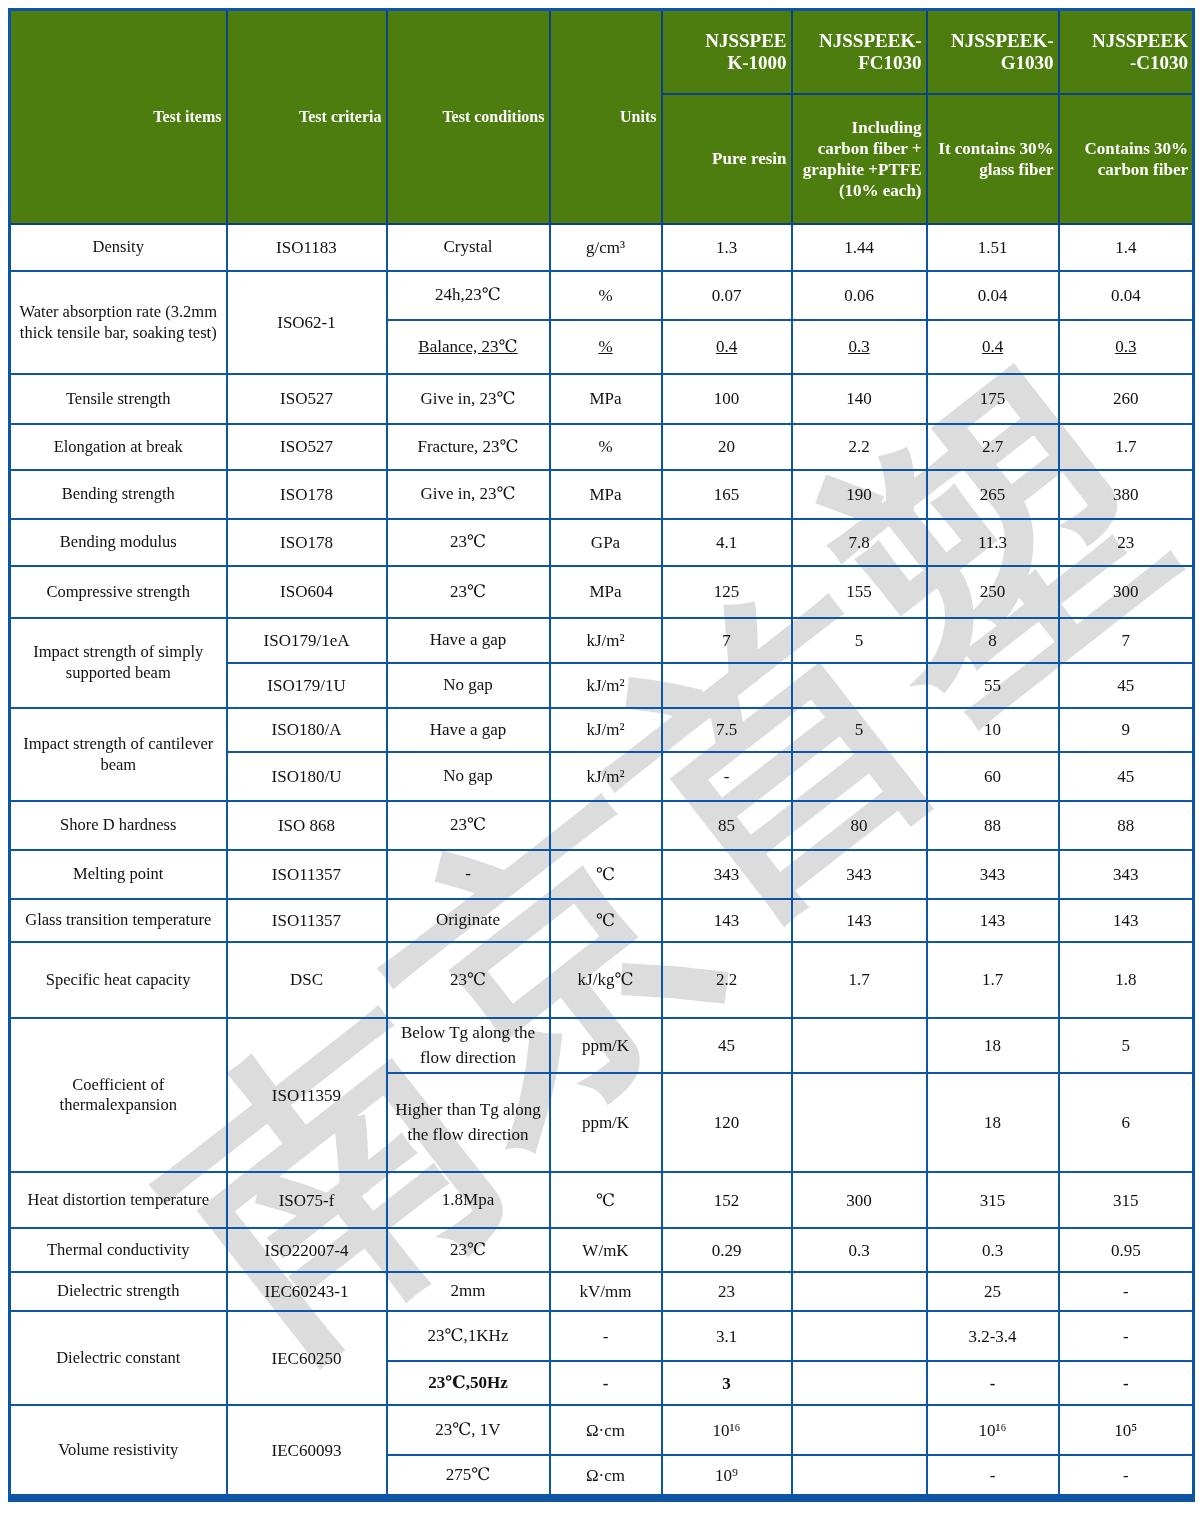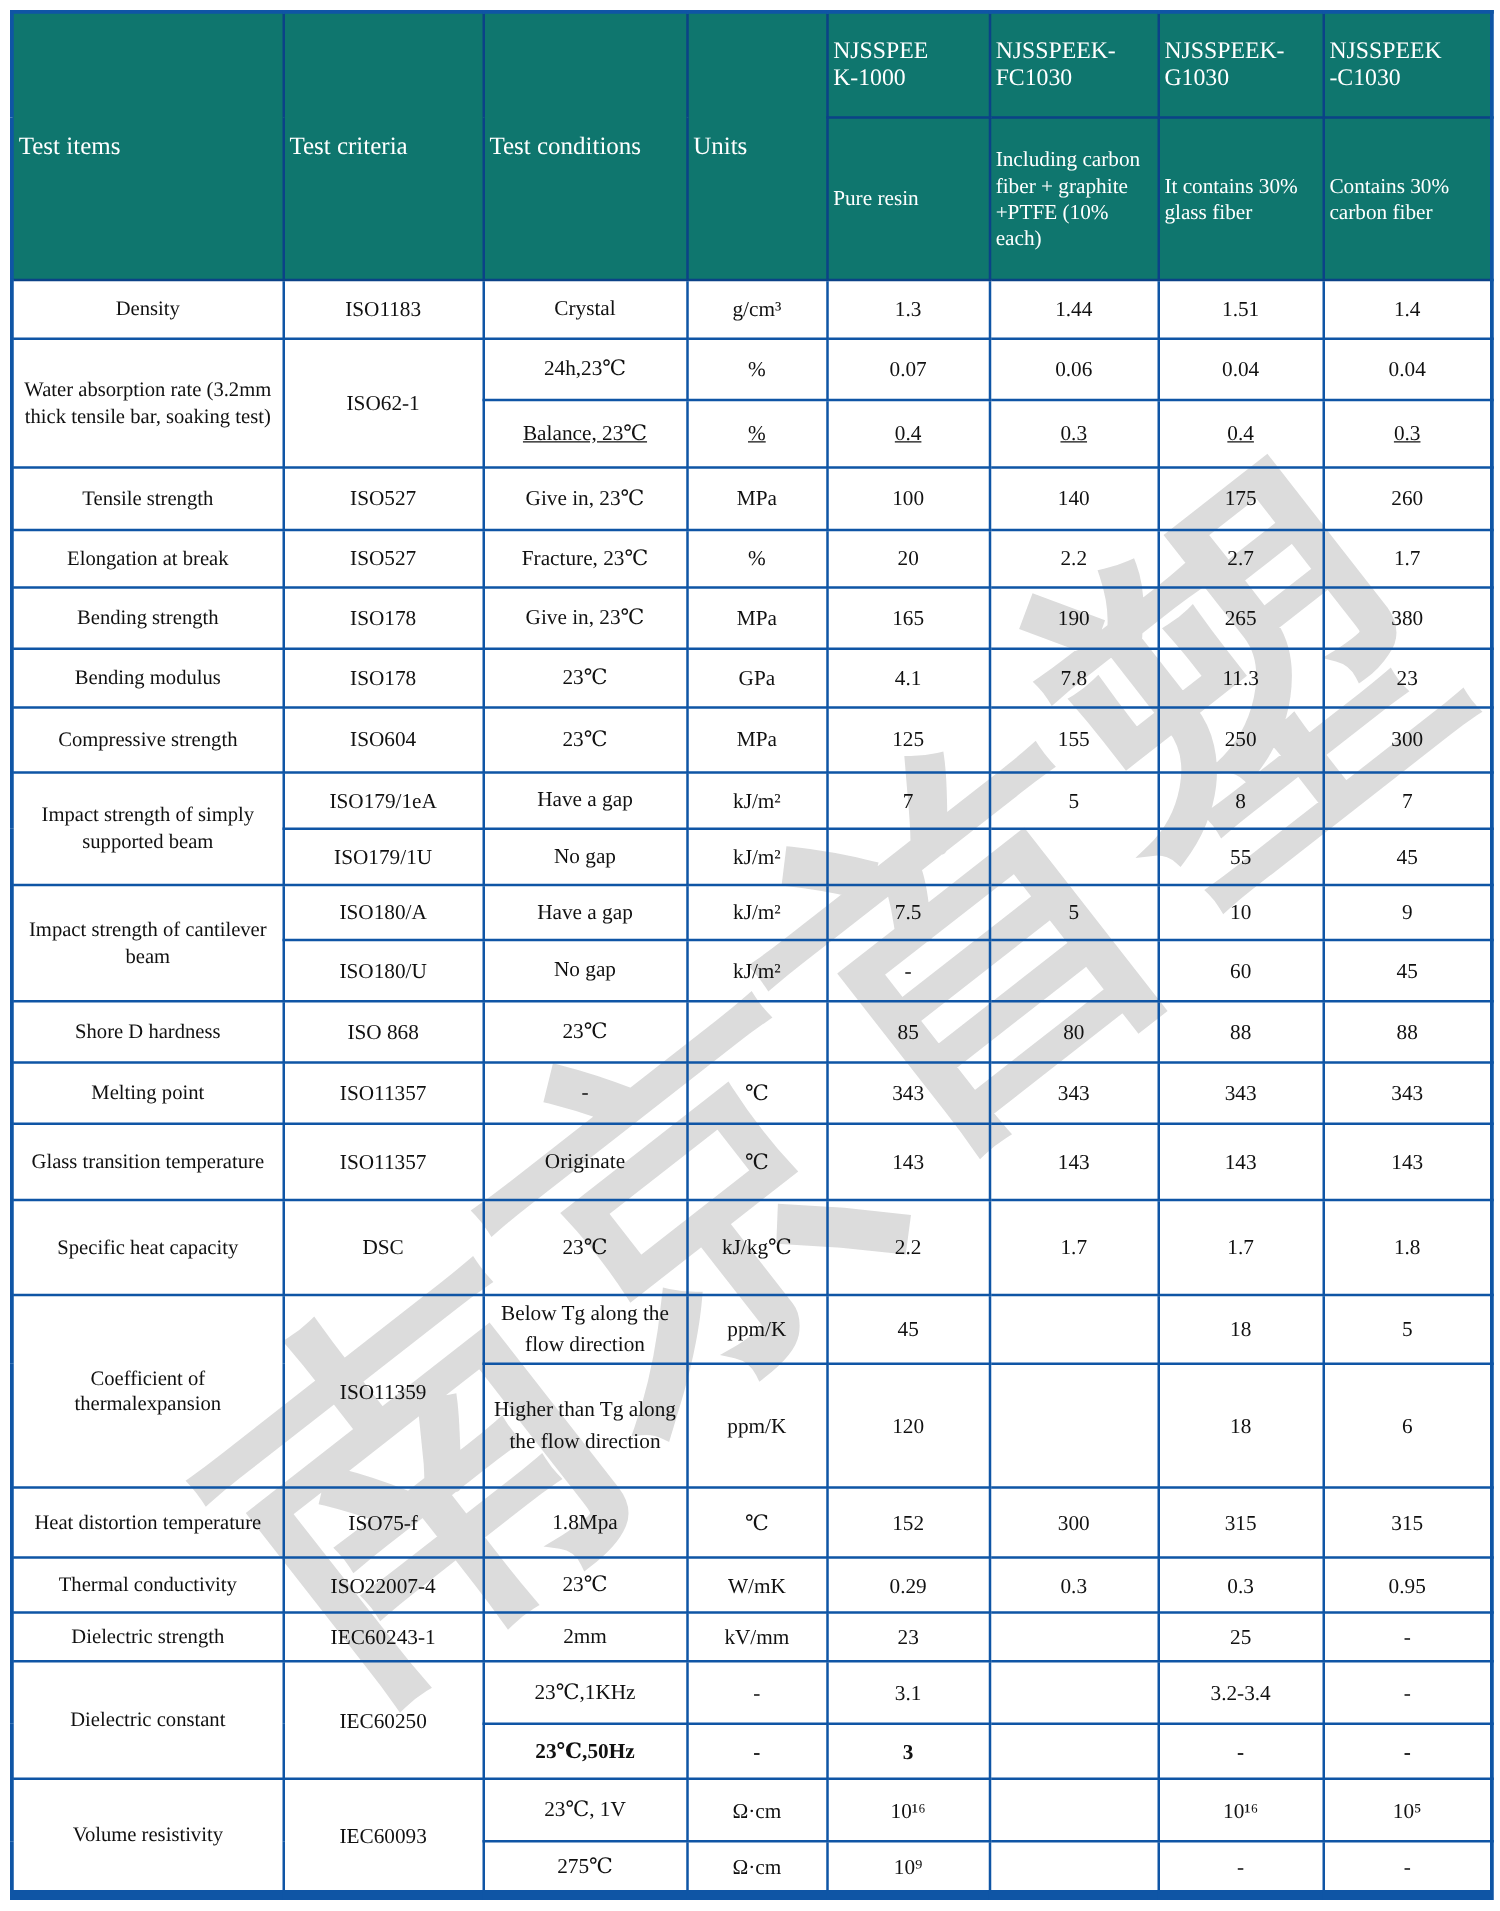--- a/index.html
+++ b/index.html
@@ -11,23 +11,23 @@
                   transform:rotate(-38deg);font-weight:bold;
                   font-family:"DejaVu Sans","Liberation Sans",sans-serif;}
   .watermark span:nth-child(1){left:175px;top:1020px;}
   .watermark span:nth-child(2){left:395px;top:805px;}
   .watermark span:nth-child(3){left:615px;top:595px;}
   .watermark span:nth-child(4){left:835px;top:390px;}
 
   table.tbl{position:relative;z-index:1;border-collapse:collapse;table-layout:fixed;
             width:1184px;background:transparent;
             border:3px solid #0f55a5;border-bottom-width:8px;}
-  .tbl th{background:#0f766e;color:#ffffff;border:2px solid #0b4287;
-          font-weight:normal;text-align:left;vertical-align:middle;padding:2px 4px;}
-  .tbl th.hc{font-size:20px;}
+  .tbl th{background:#4d7c0f;color:#ffffff;border:2px solid #0b4287;
+          font-weight:bold;text-align:right;vertical-align:middle;padding:2px 4px;}
+  .tbl th.hc{font-size:16px;}
   .tbl th.hp{font-size:19px;white-space:pre-line;height:78px;}
   .tbl th.hd{font-size:17px;line-height:1.25;height:124px;}
   .tbl td{border:2px solid #0f55a5;background:transparent;text-align:center;
           vertical-align:middle;padding:2px 5px;font-size:17px;line-height:1.25;}
   .tbl td.item{font-size:16.5px;}
   .tbl td.crit{font-size:17px;}
   .tbl td.cond{font-size:17px;line-height:1.45;}
   .tbl td.unit{font-size:17px;}
   .tbl td.val{font-size:17px;}
 </style>
@@ -205,21 +205,21 @@
         <tr style="height: 49px;">
           <td class="item">Melting point</td>
           <td class="crit">ISO11357</td>
           <td class="cond">-</td>
           <td class="unit">℃</td>
           <td class="val">343</td>
           <td class="val">343</td>
           <td class="val">343</td>
           <td class="val">343</td>
         </tr>
-        <tr style="height: 61px;">
+        <tr style="height: 43px;">
           <td class="item">Glass transition temperature</td>
           <td class="crit">ISO11357</td>
           <td class="cond">Originate</td>
           <td class="unit">℃</td>
           <td class="val">143</td>
           <td class="val">143</td>
           <td class="val">143</td>
           <td class="val">143</td>
         </tr>
         <tr style="height: 76px;">

